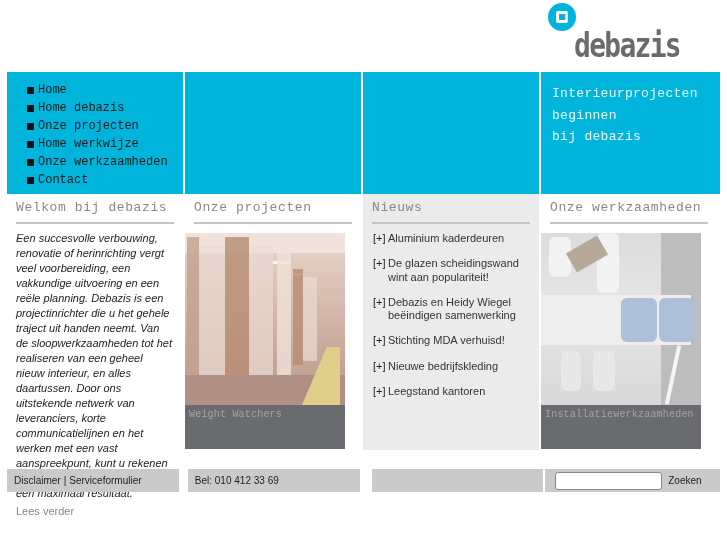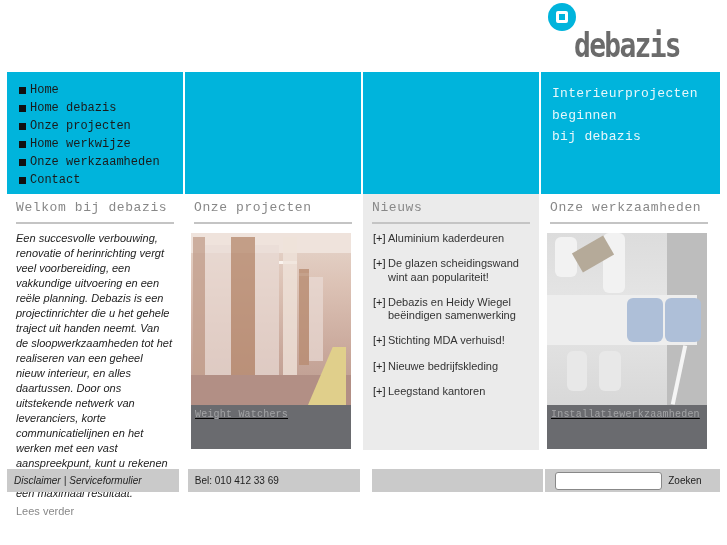--- a/index.html
+++ b/index.html
@@ -13,39 +13,39 @@
   .logo-text { position: absolute; left: 28px; top: 24px; font-family: "DejaVu Sans Mono", monospace; font-size: 34px; font-weight: bold; letter-spacing: -2px; line-height: 36px; color: #6b6b6b; transform: scaleX(0.82); transform-origin: left top; }
 
   
   .band { position: absolute; left: 7px; top: 72px; width: 713px; height: 122px; display: flex; }
   .band .cell { background: #00b4dc; height: 100%; }
   .band .c1 { width: 176px; margin-right: 2px; }
   .band .c2 { width: 176px; margin-right: 2px; }
   .band .c3 { width: 176px; margin-right: 2px; }
   .band .c4 { width: 179px; }
 
-  .nav { list-style: none; padding: 9px 0 0 12px; }
+  .nav { list-style: none; padding: 9px 0 0 20px; }
   .nav li { height: 18px; display: flex; align-items: center; font-family: "Liberation Mono", monospace; font-size: 12px; color: #1a1a1a; cursor: pointer; }
   .nav li .bullet { display: inline-block; width: 7px; height: 7px; background: #111; margin-right: 4px; }
 
   .tagline { padding: 11px 0 0 11px; font-family: "Liberation Mono", monospace; font-size: 13px; color: #e8f7fb; line-height: 21.5px; letter-spacing: 0.3px; }
 
   
   .col { position: absolute; top: 194px; height: 256px; }
   .col1 { left: 7px; width: 176px; }
   .col2 { left: 185px; width: 176px; }
   .col3 { left: 363px; width: 176px; background: #ebebeb; height: 256px; }
   .col4 { left: 541px; width: 179px; }
 
   .col-title { margin: 6px 9px 0 9px; padding-bottom: 3px; border-bottom: 2px solid #c4c4c4; font-family: "Liberation Mono", monospace; font-size: 13px; color: #888; letter-spacing: 0.6px; height: 24px; line-height: 16px; width: 158px; }
 
   .intro { padding: 7px 9px 0 9px; font-size: 11px; line-height: 15px; color: #222; font-style: italic; }
   .readmore { display: block; padding: 4px 9px 0 9px; font-size: 11px; color: #888; cursor: pointer; }
 
-  .photo-card { position: absolute; left: 6px; top: 39px; width: 160px; height: 216px; text-decoration: underline; }
+  .photo-card { position: absolute; left: 0; top: 39px; width: 160px; height: 216px; }
   .photo { width: 160px; height: 172px; position: relative; overflow: hidden; }
   .caption { width: 160px; height: 44px; background: #6a6b6f; font-family: "Liberation Mono", monospace; font-size: 10px; color: #a3a4a6; padding: 4px 4px; letter-spacing: 0.2px; }
 
   .photo-office { background: linear-gradient(180deg, #e6d6cc 0%, #dcc2b5 30%, #c9a89b 70%, #b99a8f 100%); }
   .photo-office .wall { position: absolute; top: 4px; bottom: 28px; background: #c3a08e; opacity: 0.8; }
   .photo-office .glass { position: absolute; top: 12px; bottom: 30px; background: #e9dcd5; opacity: 0.7; }
   .photo-office .ceil { position: absolute; left: 0; top: 0; width: 160px; height: 20px; background: #efe3dc; }
   .photo-office .floor { position: absolute; left: 0; bottom: 0; width: 160px; height: 30px; background: #b28f85; }
   .photo-office .carpet { position: absolute; right: 5px; bottom: 0; width: 38px; height: 58px; background: #e0cf8b; clip-path: polygon(65% 0, 100% 0, 100% 100%, 0 100%); }
   .photo-office .light { position: absolute; height: 3px; background: #faf3ee; }
@@ -59,21 +59,21 @@
   .photo-install .cable { position: absolute; left: 130px; top: 112px; width: 4px; height: 60px; background: #f5f5f5; transform: rotate(12deg); }
 
   .news { list-style: none; padding: 8px 9px 0 10px; }
   .news li { font-size: 11px; color: #333; line-height: 13.3px; margin-bottom: 12px; display: flex; cursor: pointer; }
   .news li .plus { flex: 0 0 auto; width: 15px; color: #222; }
   .news li .txt { flex: 1; }
 
   
   .footer { position: absolute; left: 7px; top: 469px; width: 713px; height: 23px; display: flex; }
   .footer .fcell { background: #cacaca; height: 100%; display: flex; align-items: center; font-size: 10px; color: #222; }
-  .footer .f1 { width: 176px; margin-right: 9px; padding-left: 7px; font-style: italic; }
+  .footer .f1 { width: 176px; margin-right: 9px; padding-left: 7px; }
   .footer .f2 { width: 176px; margin-right: 12px; padding-left: 7px; }
   .footer .f3 { width: 176px; margin-right: 2px; }
   .footer .f4 { width: 179px; padding-left: 10px; }
   .footer a { color: #222; text-decoration: none; cursor: pointer; }
   .search-input { width: 107px; height: 18px; border: 1px solid #888; border-radius: 3px; background: #fff; margin-right: 6px; }
   .search-btn { font-size: 10px; color: #222; cursor: pointer; }
 </style>
 </head>
 <body>
 

